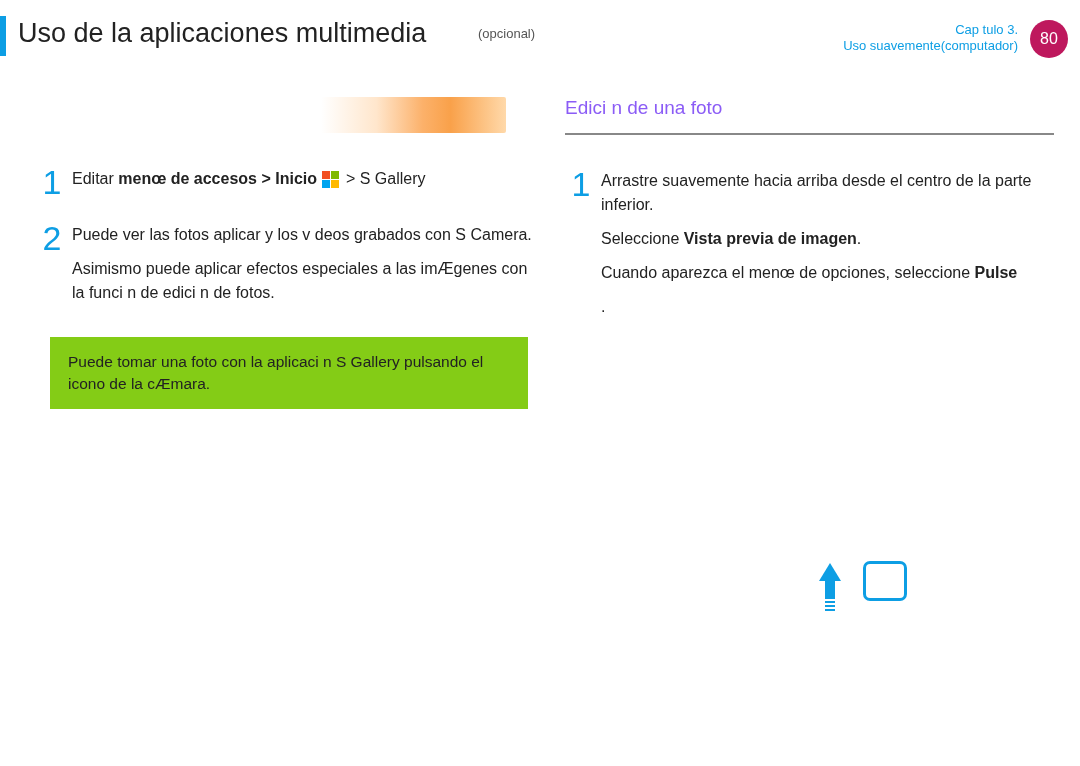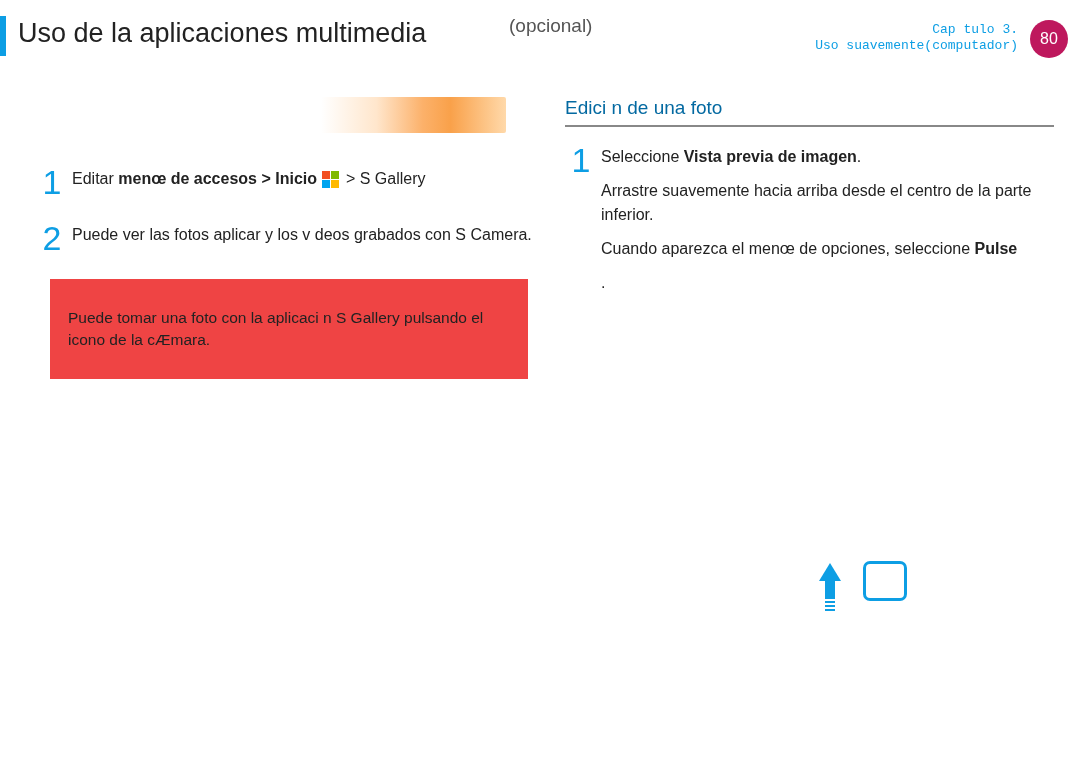--- a/index.html
+++ b/index.html
@@ -3,47 +3,47 @@
 <meta charset="utf-8">
 <style>
   * { box-sizing: border-box; margin: 0; padding: 0; }
   html, body { width: 1080px; height: 766px; font-family: Arial, Helvetica, sans-serif; background:#fff; color:#222; }
   .page { position:relative; width:1080px; height:632px; padding: 12px 0 0 0; overflow:hidden; }
 
   
   .header { position:relative; height:55px; }
   .header-bar { position:absolute; left:0; top:4px; width:6px; height:40px; background:#0d9ee4; }
   .header-title { position:absolute; left:18px; top:6px; font-size:27px; font-weight:400; color:#222; }
-  .header-sub { position:absolute; left:478px; top:3px; font-size:19px; color:#555;margin-left:31px; }
+  .header-sub { position:absolute; left:478px; top:14px; font-size:13px; color:#555; }
   .header-right { position:absolute; right:14px; top:10px; text-align:right; }
   .chapter-line { font-size:13px; color:#0d9ee4; line-height:16px; }
   .page-badge { position:absolute; right:-2px; top:-2px; width:38px; height:38px; border-radius:50%; background:#be185d; color:#fff; font-size:16px; display:flex; align-items:center; justify-content:center; font-weight:400; }
-  .header-right-inner { padding-right:48px;font-family:Liberation Mono, monospace; }
+  .header-right-inner { padding-right:48px; }
 
   
   .body { display:flex; gap:30px; padding: 30px 16px 0 36px; }
   .col { flex:1; position:relative; }
 
   
   .orange-box { width:185px; height:36px; margin-left:285px; margin-bottom:34px;
     background: linear-gradient(90deg, #fff 0%, #ffe6cc 30%, #fcb16a 55%, #f9a14a 70%, #ffd9aa 100%);
     border-radius:2px; }
 
   
   .step { display:flex; align-items:flex-start; margin-bottom:22px; }
   .step-num { font-size:34px; color:#0d9ee4; font-weight:300; width:32px; line-height:30px; text-align:center; margin-right:4px; }
   .step-text { flex:1; font-size:16px; line-height:24px; color:#222; }
   .step-text p { margin-bottom:10px; }
   .step-text .inline-flag { display:inline-block; vertical-align:middle; margin:0 1px; }
 
   
-  .note-box { background:#ef4444; padding:28px 18px; font-size:15.5px; line-height:22px; color:#222; margin: 4px 7px 0 14px; }
+  .note-box { background:#84cc16; padding:14px 18px; font-size:15.5px; line-height:22px; color:#222; margin: 4px 7px 0 14px; }
 
   
-  .section-head { font-size:19px; color:#0369a1; padding-bottom:6px; border-bottom:2px solid #888; width:98%; margin-bottom:18px; }
+  .section-head { font-size:19px; color:#8b5cf6; padding-bottom:14px; border-bottom:2px solid #888; width:98%; margin-bottom:34px; }
 
   
   .figure-area { position:absolute; left:240px; top:460px; width:120px; height:120px; }
   .arrow-up { width:22px; height:44px; position:absolute; left:14px; top:6px; }
   .arrow-up .head { width:0; height:0; border-left:11px solid transparent; border-right:11px solid transparent; border-bottom:18px solid #0d9ee4; }
   .arrow-up .shaft { width:10px; height:18px; background:#0d9ee4; margin:0 auto; }
   .arrow-up .dots { width:10px; margin:2px auto 0 auto; }
   .arrow-up .dots span { display:block; width:10px; height:2px; background:#0d9ee4; margin-bottom:2px; }
   .square-outline { position:absolute; left:58px; top:4px; width:44px; height:40px; border:3px solid #0d9ee4; border-radius:7px; }
 
@@ -86,37 +86,38 @@
             </span>
             <span> &gt; S Gallery</span>
           </p>
         </div>
       </div>
 
       <div class="step">
         <div class="step-num">2</div>
         <div class="step-text">
           <p>Puede ver las fotos aplicar y los v deos grabados con S Camera.</p>
+          <p>Asimismo puede aplicar efectos especiales a las imÆgenes con la funci n de edici n de fotos.</p>
         </div>
       </div>
 
       <div class="note-box">Puede tomar una foto con la aplicaci n S Gallery pulsando el icono de la cÆmara.</div>
     </div>
 
     <div class="col">
       <div class="section-head">Edici n de una foto</div>
 
       <div class="step">
         <div class="step-num">1</div>
         <div class="step-text">
+          <p>Arrastre suavemente hacia arriba desde el centro de la parte inferior.</p>
           <p>
             <span>Seleccione</span>
             <b>Vista previa de imagen</b><span>.</span>
           </p>
-          <p>Arrastre suavemente hacia arriba desde el centro de la parte inferior.</p>
           <p>
             <span>Cuando aparezca el menœ de opciones, seleccione </span>
             <b>Pulse</b>
           </p>
           <p style="margin-top:10px;">
             <span>.</span>
           </p>
         </div>
       </div>
 

